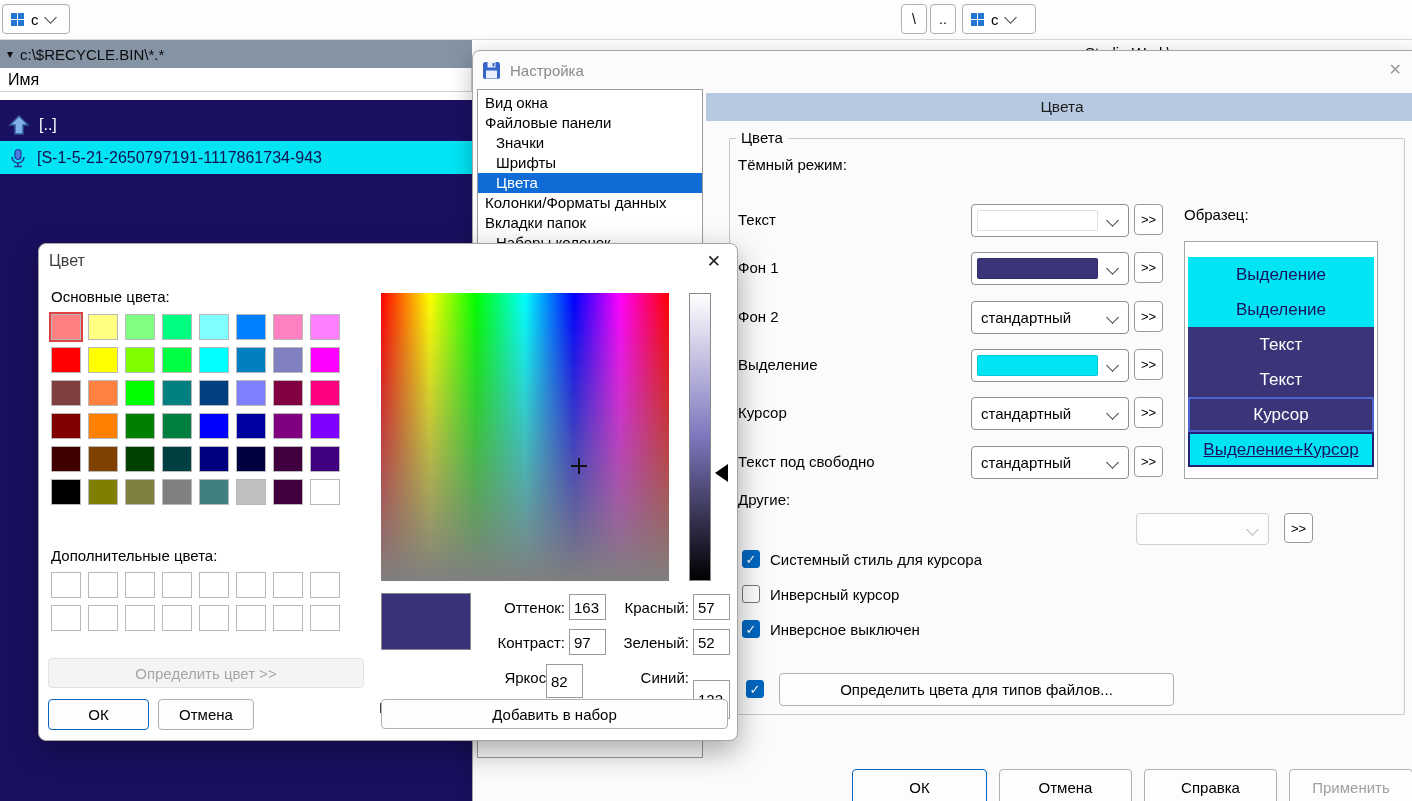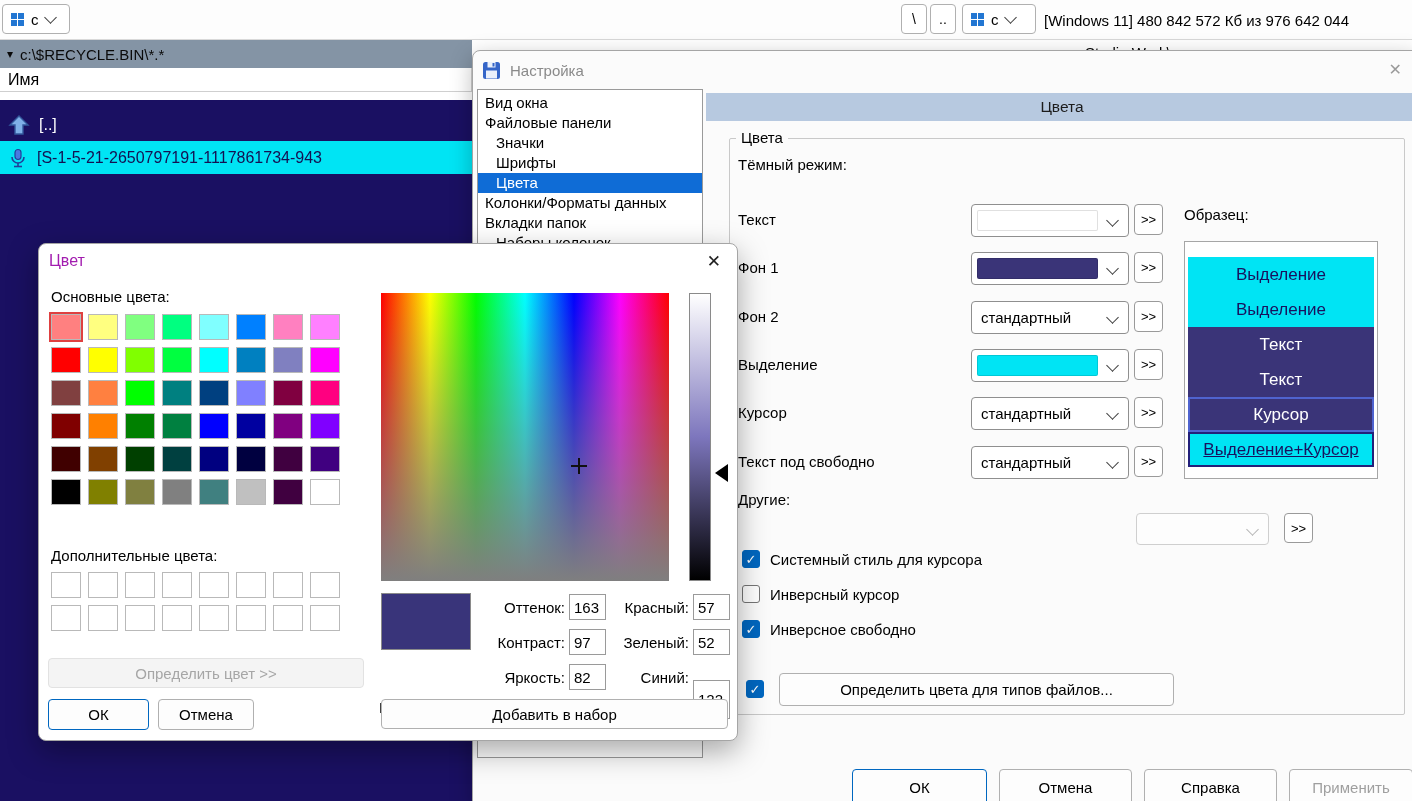--- a/index.html
+++ b/index.html
@@ -60,21 +60,21 @@
   .sw.hl{outline:2px solid #df4040;}
   .grad{background:linear-gradient(to bottom,rgba(127,127,127,0),rgba(127,127,127,1)),
         linear-gradient(to right,#f00 0%,#ff0 17%,#0f0 33%,#0ff 50%,#00f 67%,#f0f 83%,#f00 100%);}
   .lum{background:linear-gradient(to bottom,#ffffff 0%,#7d76bd 50%,#000 100%);border:1px solid #8a8a8a;}
   .lumarrow{width:0;height:0;border-top:9px solid transparent;border-bottom:9px solid transparent;border-right:13px solid #000;}
   .cross{width:0;height:0;}
   .cross::before{content:"";position:absolute;left:-8px;top:-1px;width:16px;height:2px;background:#101010;}
   .cross::after{content:"";position:absolute;left:-1px;top:-8px;width:2px;height:16px;background:#101010;}
   .numbox{background:#fff;border:1px solid #9a9a9a;font-size:15px;display:flex;align-items:center;padding-left:4px;}
   .rlabel{font-size:15px;text-align:right;white-space:nowrap;}
-  .dtitle{font-size:16px;color:#a21caf;}
+  .dtitle{font-size:16px;color:#404040;}
 </style>
 </head>
 <body>
 
 <div id="page" style="position:relative;width:1412px;height:801px;">
 
   <div class="toolbar abs" style="left:0;top:0;width:1412px;height:40px;">
     <div class="combo-sm abs" style="left:2px;top:4px;width:68px;height:30px;">
       <span class="winicon">
           <i></i>
@@ -90,21 +90,20 @@
     <div class="combo-sm abs" style="left:962px;top:4px;width:74px;height:30px;">
       <span class="winicon">
           <i></i>
           <i></i>
           <i></i>
           <i></i>
         </span>
       <span>c</span>
       <span class="chev"></span>
     </div>
-    <div class="freetext abs" style="left:1044px;top:0;width:368px;height:40px;">[Windows 11]  480 842 572 Кб из 976 642 044</div>
   </div>
 
   <div class="abs" style="left:472px;top:40px;width:940px;height:28px;background:#ffffff;">
     <span class="abs" style="left:613px;top:4px;font-size:15px;">Studio Work\</span>
   </div>
 
   <div class="pathbar abs" style="left:0;top:40px;width:472px;height:28px;">
     <span style="font-size:12px;">▾</span>
     <span>c:\$RECYCLE.BIN\*.*</span>
   </div>
@@ -228,21 +227,21 @@
         <div class="checkrow">
           <span class="cb on">✓</span>
           <span>Системный стиль для курсора</span>
         </div>
         <div class="checkrow">
           <span class="cb"></span>
           <span>Инверсный курсор</span>
         </div>
         <div class="checkrow">
           <span class="cb on">✓</span>
-          <span>Инверсное свободно</span>
+          <span>Инверсное выключен</span>
         </div>
       </div>
 
     <span id="ft-cb" class="cb abs on" style="left:273px;top:629px;">✓</span>
     <div class="btn abs" style="left:306px;top:622px;width:395px;height:33px;">Определить цвета для типов файлов...</div>
 
     <div class="btn default abs" style="left:379px;top:718px;width:135px;height:36px;">ОК</div>
     <div class="btn abs" style="left:526px;top:718px;width:133px;height:36px;">Отмена</div>
     <div class="btn abs" style="left:671px;top:718px;width:133px;height:36px;">Справка</div>
     <div class="btn disabled abs" style="left:816px;top:718px;width:124px;height:36px;">Применить</div>
@@ -335,21 +334,21 @@
     <div class="lumarrow abs" style="left:676px;top:220px;"></div>
 
     <div class="abs" style="left: 342px; top: 349px; width: 90px; height: 57px; border: 1px solid rgb(138, 138, 138); background: rgb(57, 52, 122);"></div>
     <span class="lbl abs" style="left:340px;top:412px;margin-top:43px;">Цвет|Заливка</span>
 
     <span class="rlabel abs" style="left:426px;top:355px;width:100px;">Оттенок:</span>
     <div class="numbox abs" style="left:530px;top:350px;width:37px;height:26px;">163</div>
     <span class="rlabel abs" style="left:426px;top:390px;width:100px;">Контраст:</span>
     <div class="numbox abs" style="left:530px;top:385px;width:37px;height:26px;">97</div>
     <span class="rlabel abs" style="left:426px;top:425px;width:100px;">Яркость:</span>
-    <div class="numbox abs" style="left:530px;top:420px;width:37px;height:26px;">82</div>
+    <div class="numbox abs" style="left:507px;top:420px;width:37px;height:34px;">82</div>
 
     <span class="rlabel abs" style="left:558px;top:355px;width:92px;">Красный:</span>
     <div class="numbox abs" style="left:654px;top:350px;width:37px;height:26px;">57</div>
     <span class="rlabel abs" style="left:558px;top:390px;width:92px;">Зеленый:</span>
     <div class="numbox abs" style="left:654px;top:385px;width:37px;height:26px;">52</div>
     <span class="rlabel abs" style="left:558px;top:425px;width:92px;">Синий:</span>
     <div class="numbox abs" style="left:654px;top:436px;width:37px;height:39px;">122</div>
 
     <div class="btn abs" style="left:342px;top:455px;width:347px;height:30px;">Добавить в набор</div>
   </div>

